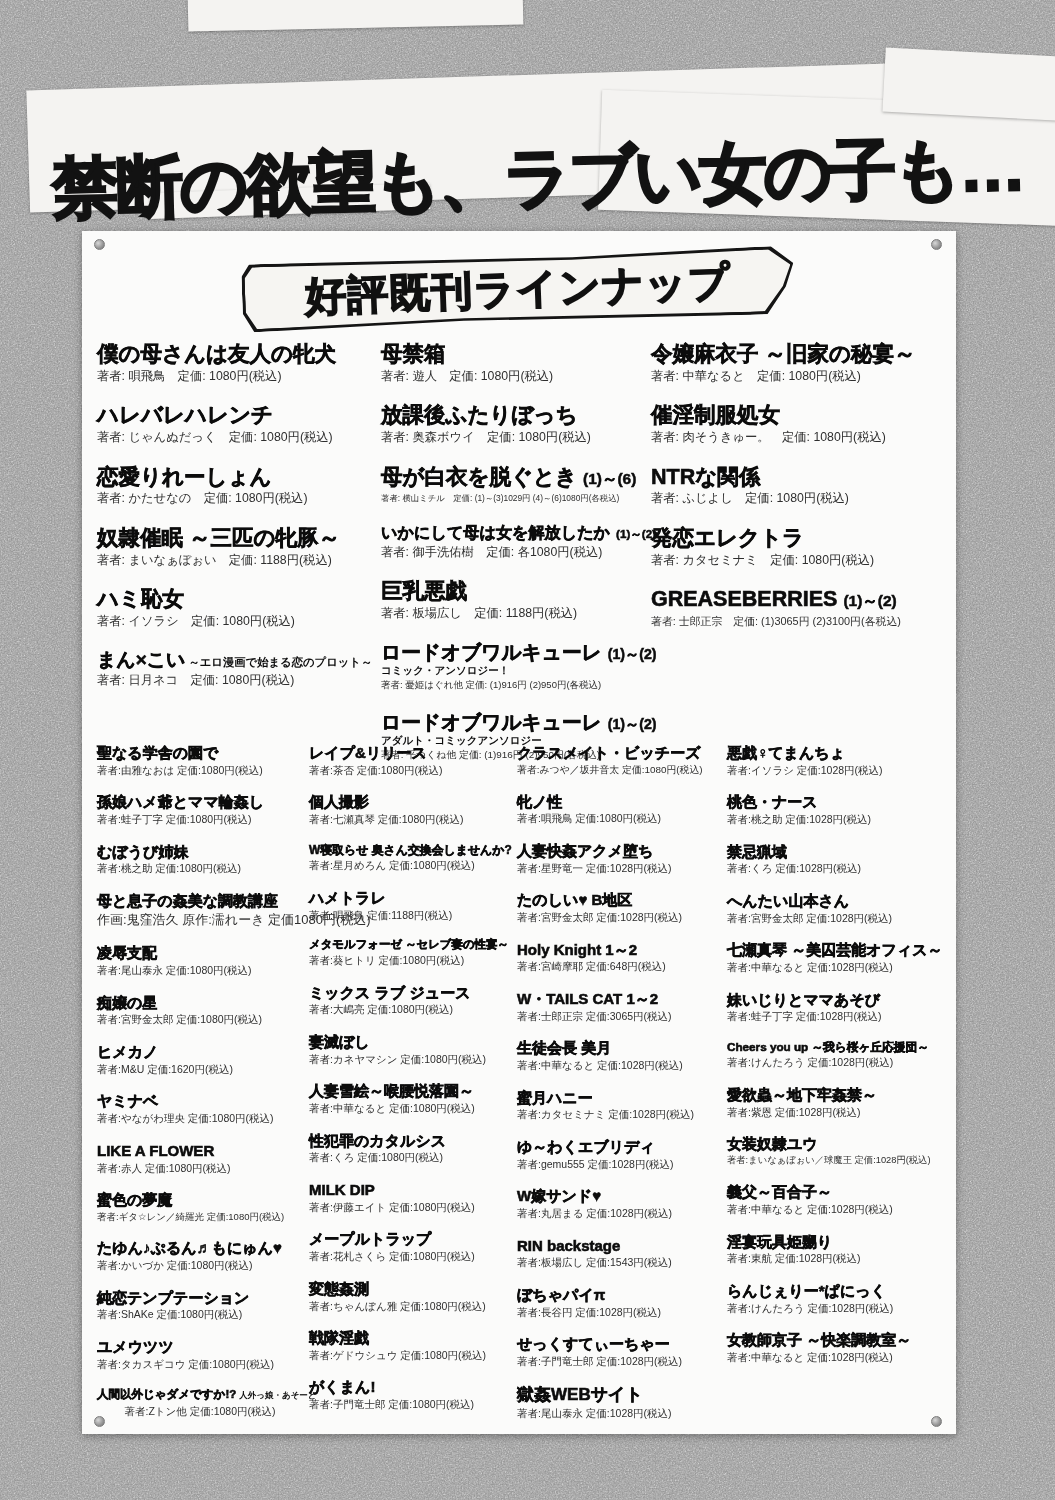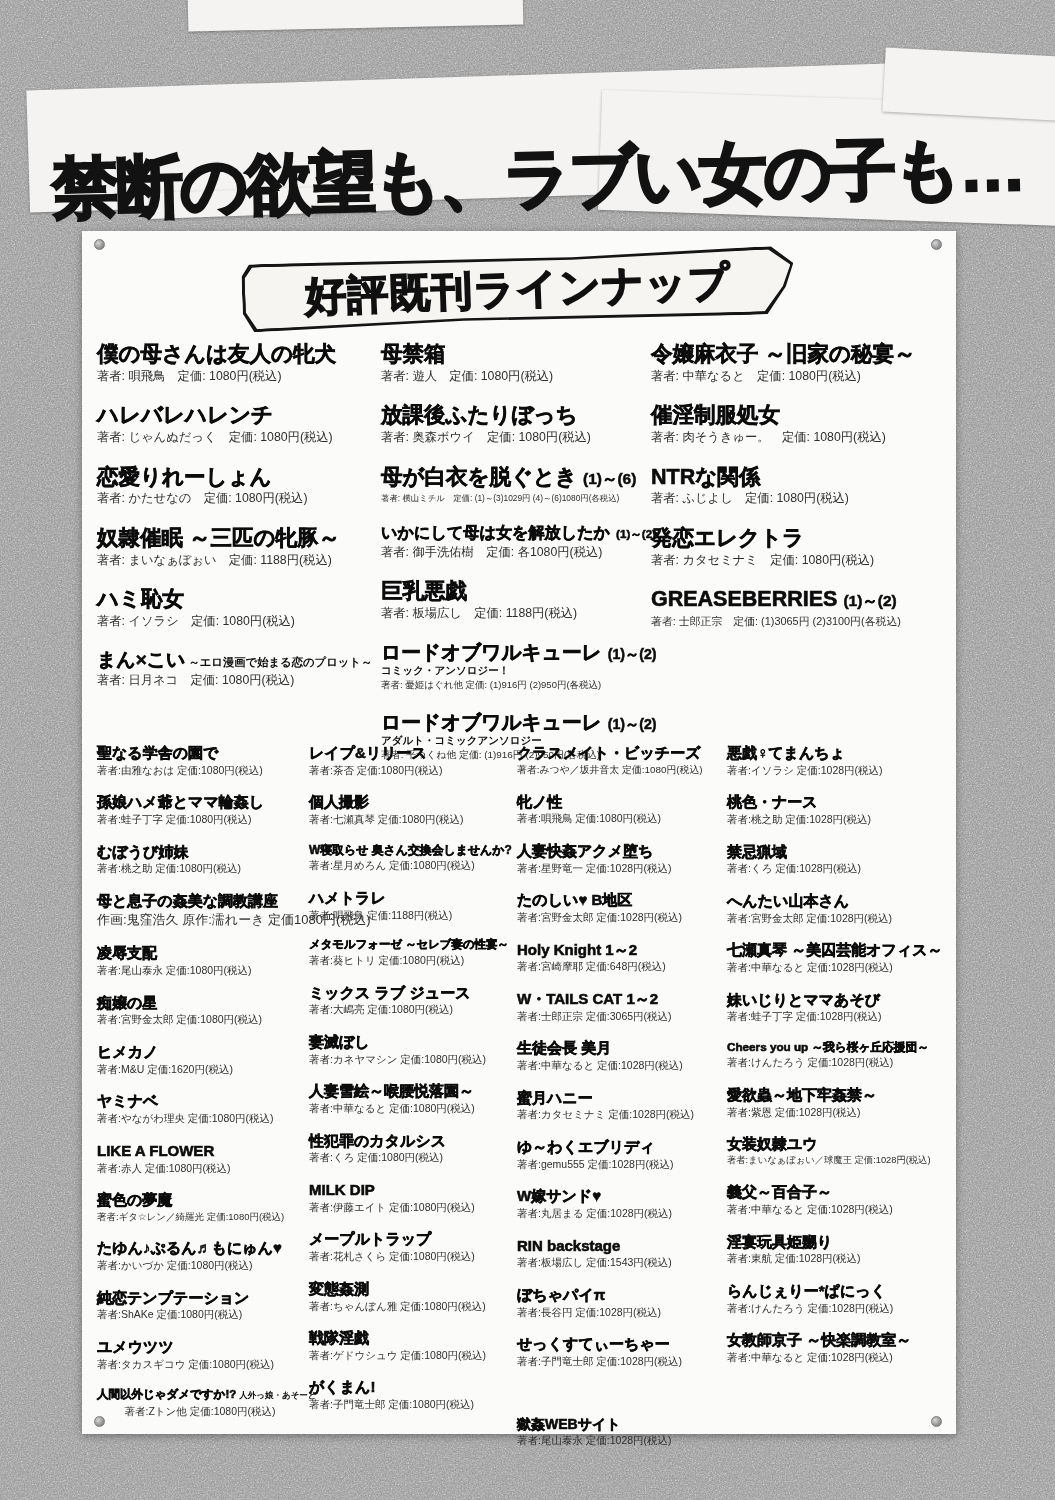--- a/index.html
+++ b/index.html
@@ -472,21 +472,21 @@
           <p class="credit" style="font-size: 10.5px;">著者:長谷円 定価:1028円(税込)</p>
         </div>
         <div class="book-entry l-entry">
           <div class="title-row">
             <span class="title" style="font-size: 15px;">せっくすてぃーちゃー</span>
           </div>
           <p class="credit" style="font-size: 10.5px;">著者:子門竜士郎 定価:1028円(税込)</p>
         </div>
         <div class="book-entry l-entry">
           <div class="title-row">
-            <span class="title" style="font-size: 14px; margin-top: 31px;">獄姦WEBサイト</span>
+            <span class="title" style="font-size: 17px;">獄姦WEBサイト</span>
           </div>
           <p class="credit" style="font-size: 10.5px;">著者:尾山泰永 定価:1028円(税込)</p>
         </div>
       </div>
       <div class="lcol" style="width: 220px;">
         <div class="book-entry l-entry">
           <div class="title-row">
             <span class="title" style="font-size: 15px;">悪戯♀てまんちょ</span>
           </div>
           <p class="credit" style="font-size: 10.5px;">著者:イソラシ 定価:1028円(税込)</p>

